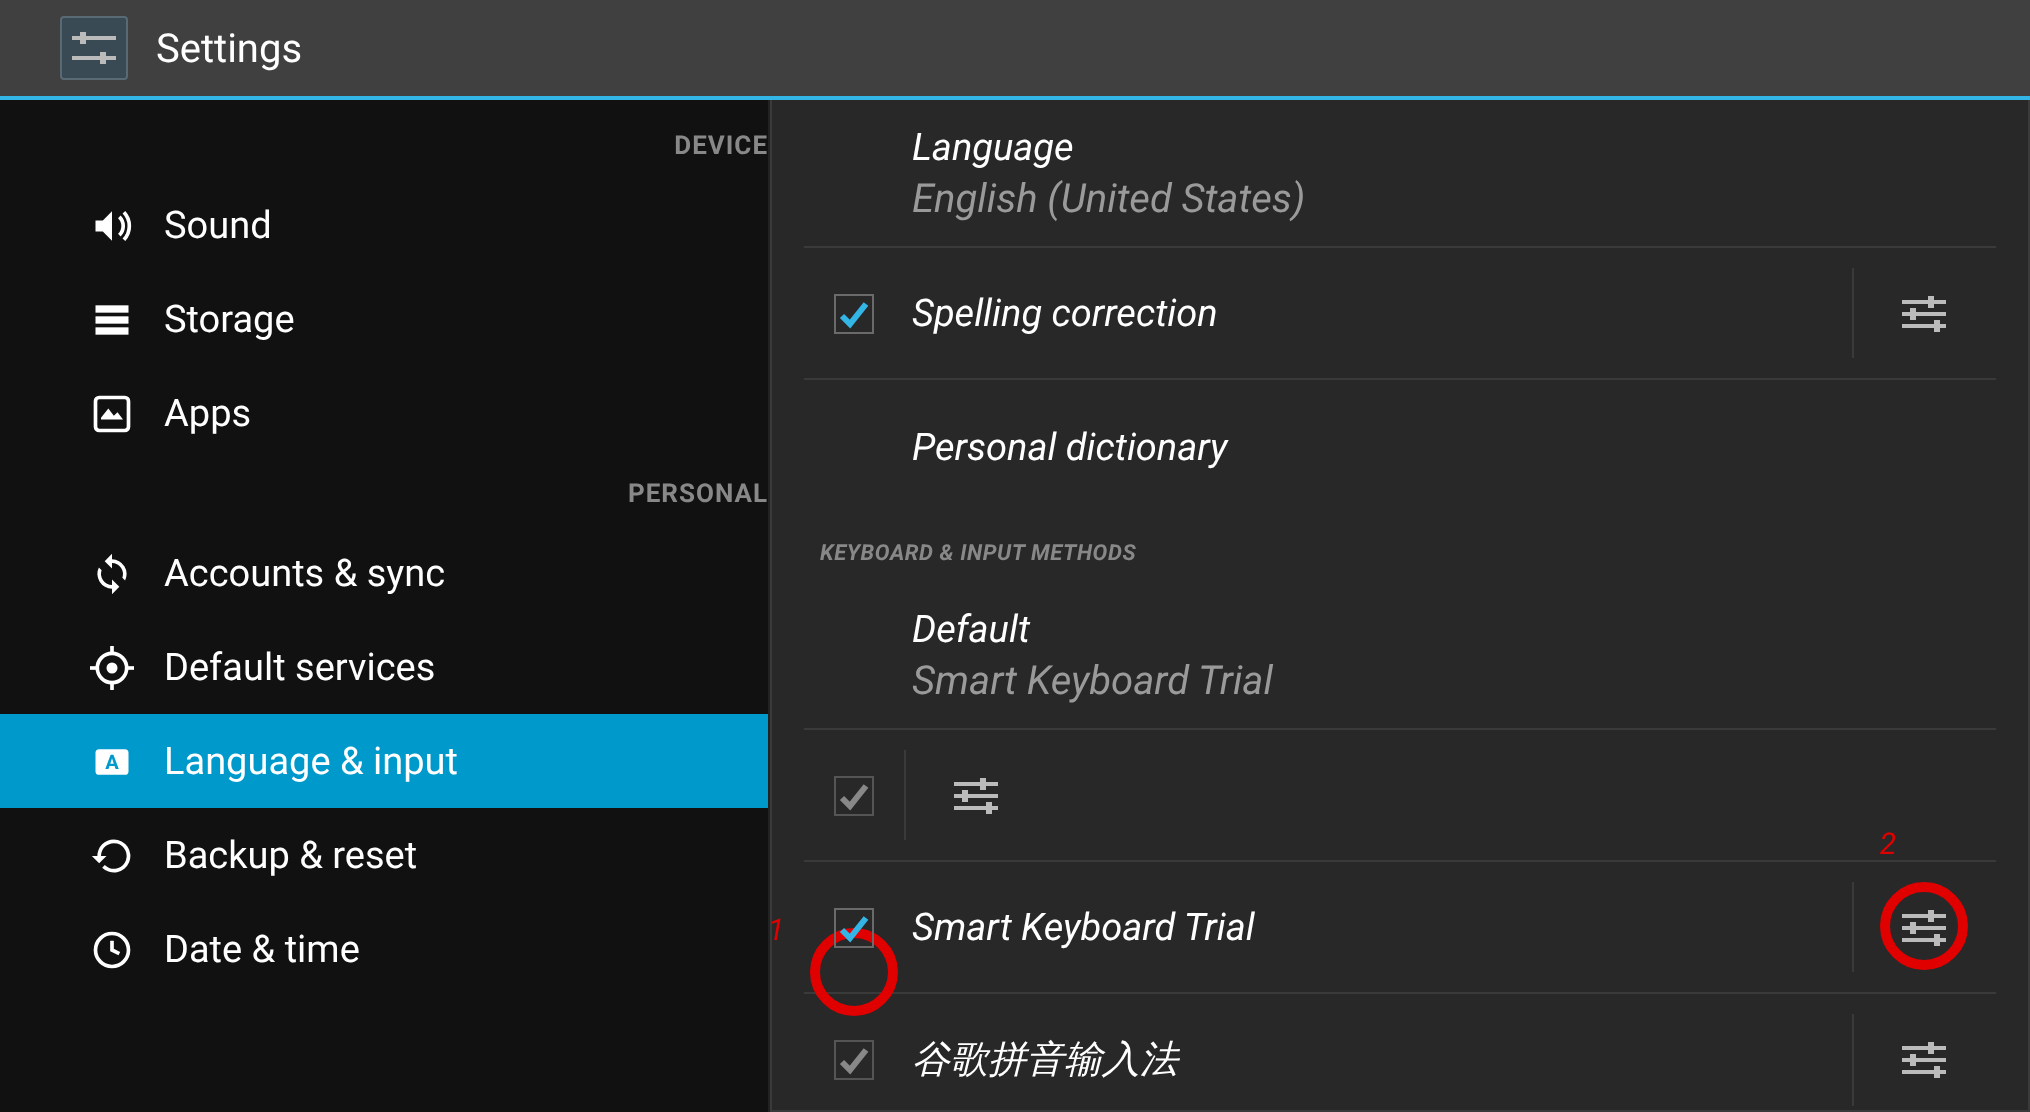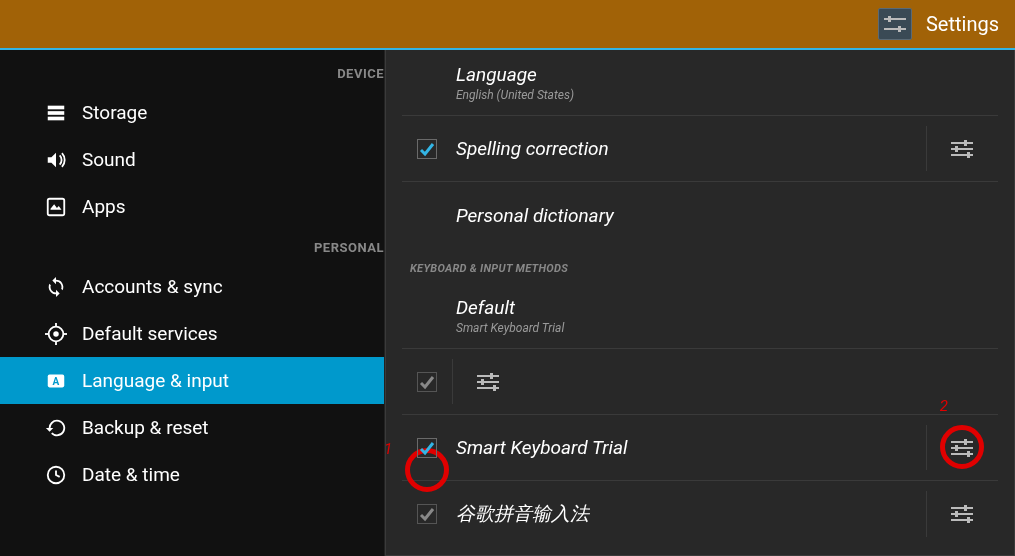--- a/index.html
+++ b/index.html
@@ -2,23 +2,22 @@
 <html><head>
 <meta charset="utf-8">
 <style>
   * { box-sizing: border-box; margin: 0; padding: 0; }
   html, body { width: 1015px; height: 556px; background: #000; font-family: "Roboto", "Helvetica Neue", Arial, sans-serif; color: #fff; overflow: hidden; }
   
   .header {
     height: 48px;
     display: flex;
     align-items: center;
-    padding: 0 16px;
-    background: #a16207;
-    justify-content: flex-end;
+    padding: 0 30px;
+    background: #404040;
   }
   .header .icon-box {
     width: 34px; height: 32px;
     background: #3a4a55;
     border: 1px solid #5a6a75;
     border-radius: 2px;
     display: flex; align-items: center; justify-content: center;
     margin-right: 14px;
   }
   .header-title { font-size: 20px; font-weight: 400; color: #fff; }
@@ -72,21 +71,21 @@
     width: 50px;
     display: flex;
     justify-content: center;
     align-items: center;
   }
   .row .texts {
     flex: 1;
     padding: 12px 0 12px 4px;
   }
   .row .texts .title { font-size: 19px; color: #fff; font-weight: 400; }
-  .row .texts .sub { font-size: 12px; color: #9a9a9a; margin-top: 2px; }
+  .row .texts .sub { font-size: 20px; color: #9a9a9a; margin-top: 2px; }
   .row .gear-zone {
     width: 72px;
     display: flex;
     align-items: center;
     justify-content: center;
     align-self: stretch;
     position: relative;
   }
   .gear-sep {
     position: absolute;
@@ -152,36 +151,36 @@
 <div class="divider-blue"></div>
 
 <div class="body">
 
   <div class="sidebar">
     <div class="section-label">DEVICE</div>
 
     <div class="side-item">
       <span class="icon">
         <svg width="22" height="22" viewBox="0 0 24 24">
+            <path fill="#fff" d="M3 9v6h4l5 5V4L7 9H3z"></path>
+            <path fill="none" stroke="#fff" stroke-width="2" d="M16 7a7 7 0 0 1 0 10M18.5 4.5a11 11 0 0 1 0 15"></path>
+          </svg>
+      </span>
+      <span class="label">Sound</span>
+    </div>
+
+    <div class="side-item">
+      <span class="icon">
+        <svg width="22" height="22" viewBox="0 0 24 24">
             <rect x="3" y="4" width="18" height="4" fill="#fff"></rect>
             <rect x="3" y="10" width="18" height="4" fill="#fff"></rect>
             <rect x="3" y="16" width="18" height="4" fill="#fff"></rect>
           </svg>
       </span>
       <span class="label">Storage</span>
-    </div>
-
-    <div class="side-item">
-      <span class="icon">
-        <svg width="22" height="22" viewBox="0 0 24 24">
-            <path fill="#fff" d="M3 9v6h4l5 5V4L7 9H3z"></path>
-            <path fill="none" stroke="#fff" stroke-width="2" d="M16 7a7 7 0 0 1 0 10M18.5 4.5a11 11 0 0 1 0 15"></path>
-          </svg>
-      </span>
-      <span class="label">Sound</span>
     </div>
 
     <div class="side-item">
       <span class="icon">
         <svg width="22" height="22" viewBox="0 0 24 24">
             <rect x="3" y="3" width="18" height="18" rx="2" fill="none" stroke="#fff" stroke-width="2"></rect>
             <path fill="#fff" d="M6 14l4-5 3 4 2-2 3 4H6z"></path>
           </svg>
       </span>
       <span class="label">Apps</span>

